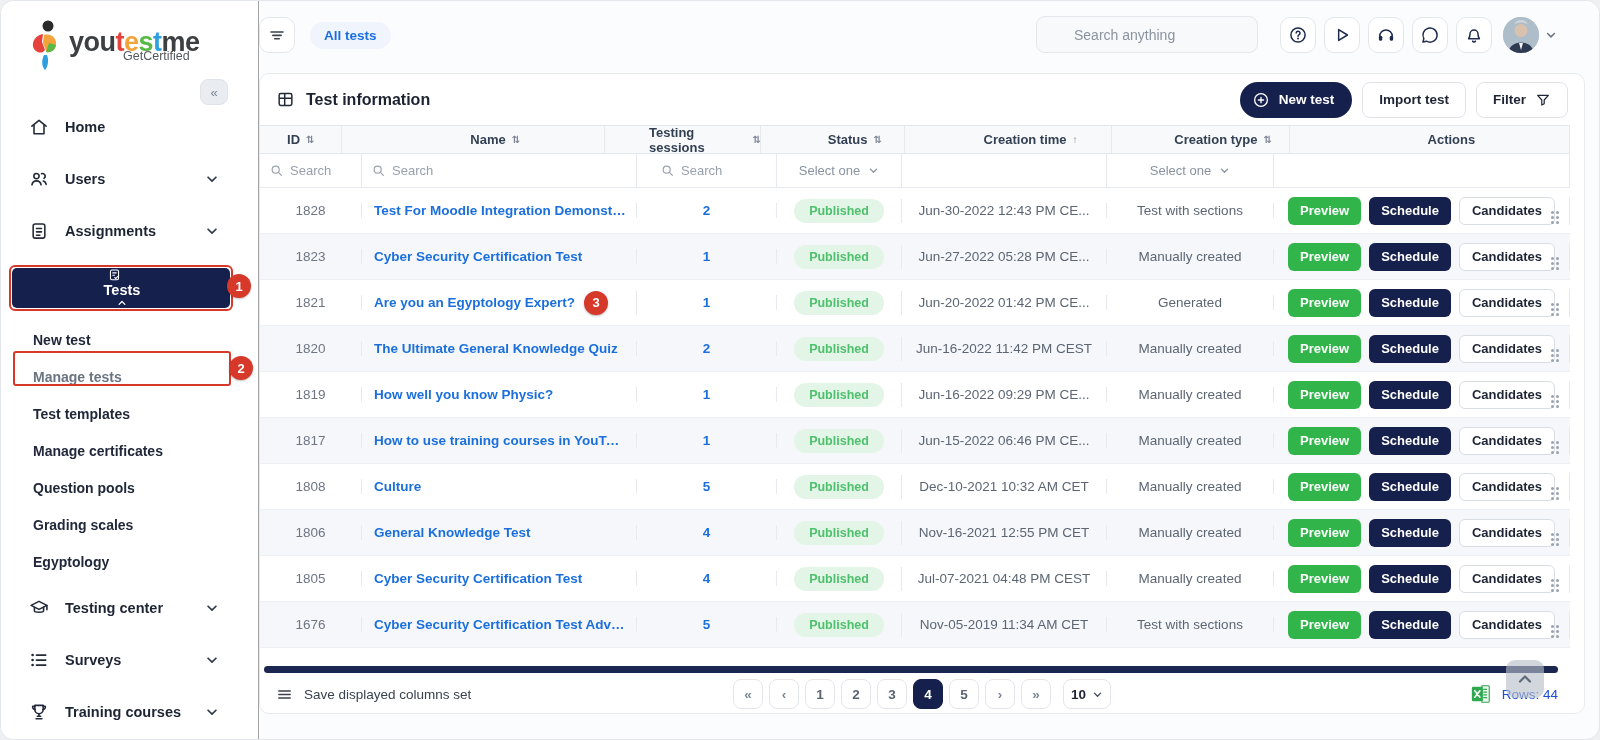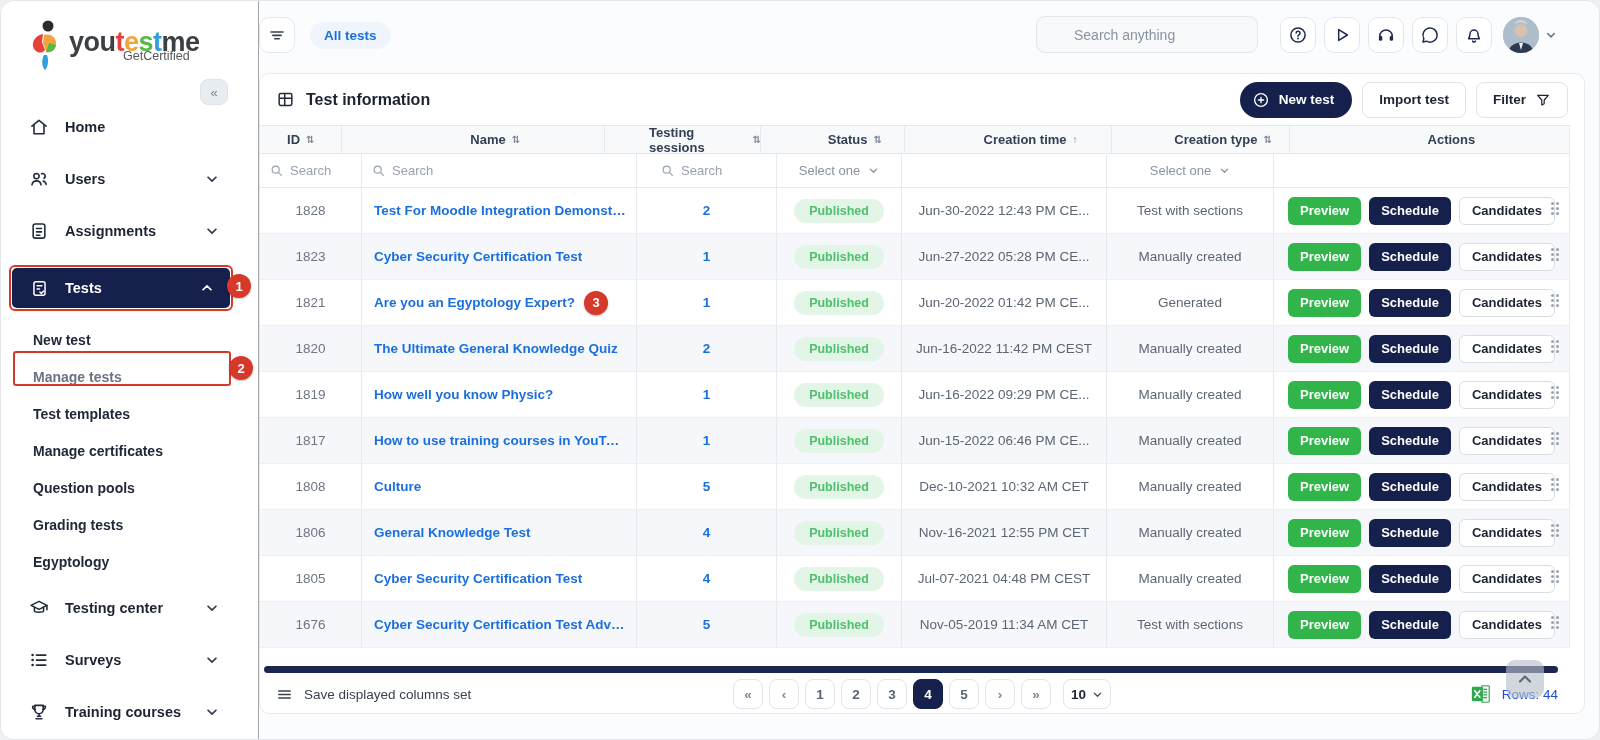--- a/index.html
+++ b/index.html
@@ -13,21 +13,21 @@
   .brand-word { font-size:27px; font-weight:bold; letter-spacing:-0.5px; line-height:1; margin-top:10px; }
   .bw-dark{color:#3d4043;} .bw-red{color:#e6413a;} .bw-amber{color:#f2a33c;} .bw-green{color:#58b947;} .bw-blue{color:#2f9fe0;}
   .brand-tagline { position:absolute; left:122px; top:48px; font-size:12.5px; color:#54585c; }
   .collapse-btn { position:absolute; left:199px; top:78px; width:28px; height:26px; border-radius:8px; background:#e9edf1; border:1px solid #dfe3e8; color:#7b8594; font-size:13px; display:flex; align-items:center; justify-content:center; cursor:pointer; }
   .nav { position:absolute; left:0; top:108px; width:240px; }
   .nav-item { display:flex; align-items:center; height:36px; padding:0 22px 0 28px; margin-bottom:16px; color:#1d2433; font-size:14.5px; font-weight:bold; cursor:pointer; }
   .nav-item .ico { width:20px; height:20px; margin-right:16px; color:#232b3a; flex:none; }
   .nav-item .lbl { flex:1; }
   .nav-item .chev { width:14px; height:14px; color:#343d4d; flex:none; }
   .nav-active-wrap { position:relative; margin:6px 8px 10px 8px; border:2px solid #d6382a; border-radius:6px; padding:1px; }
-  .nav-active { display:flex; align-items:center; height:40px; border-radius:5px; background:#15204c; color:#ffffff; padding:0 16px 0 18px; font-size:14.5px; font-weight:bold; cursor:pointer; }
+  .nav-active { display:flex; align-items:center; height:40px; border-radius:5px; background:#15204c; color:#ffffff; padding:0 16px 0 18px; font-size:14.5px; font-weight:bold; cursor:pointer;flex-direction:column; }
   .nav-active .ico { width:19px; height:19px; margin-right:16px; color:#fff; }
   .nav-active .lbl { flex:1; }
   .nav-active .chev { width:14px; height:14px; color:#fff; }
   .subnav { margin:2px 0 10px 0; }
   .nav-sub { height:37px; display:flex; align-items:center; padding-left:32px; font-size:14px; font-weight:bold; color:#20283a; cursor:pointer; }
   .nav-sub.muted { color:#6a7380; }
   .ann-badge { position:absolute; width:24px; height:24px; border-radius:50%; background:#d6382a; color:#fff; font-size:13px; font-weight:bold; display:flex; align-items:center; justify-content:center; z-index:6; box-shadow:0 1px 2px rgba(0,0,0,.25); }
   .ann-box-2 { position:absolute; left:12px; top:350px; width:218px; height:35px; border:2px solid #d6382a; border-radius:3px; z-index:5; pointer-events:none; }
 
   
@@ -59,21 +59,21 @@
   .th:last-child { border-right:1px solid #e6e9ee; }
   .sort { font-size:10px; color:#7b8494; letter-spacing:-1px; }
   .tfilter { height:34px; background:#fff; border-bottom:1px solid #e6e9ee; }
   .tf { display:flex; align-items:center; border-right:1px solid #e6e9ee; padding:0 10px; }
   .tf .mag { width:13px; height:13px; color:#9aa3ae; margin-right:7px; flex:none; }
   .tf input { border:none; outline:none; font-size:13px; color:#39414f; width:100%; background:transparent; font-family:inherit; }
   .tf input::placeholder { color:#98a1ad; }
   .tf.center { justify-content:center; }
   .sel { display:flex; align-items:center; gap:8px; color:#8a93a0; font-size:13px; cursor:pointer;text-align:right; }
   .sel .chev { width:11px; height:11px; color:#8a93a0; }
-  .drow { height:46px; background:#fff; border-bottom:1px solid #eceff3; }
+  .drow { height:46px; background:#fff; border-bottom:1px solid #eceff3;align-items:center; }
   .drow.alt { background:#f5f7fa; }
   .td { display:flex; align-items:center; justify-content:center; border-right:1px solid #e6e9ee; font-size:13.5px; color:#5c6673; position:relative; }
   .td.name { justify-content:flex-start; padding:0 10px 0 12px; }
   .td .idtxt { color:#6e7684; }
   .link { color:#1b6fdd; font-weight:bold; font-size:13.5px; cursor:pointer; white-space:nowrap; overflow:hidden; text-overflow:ellipsis; }
   .sess { color:#1b6fdd; font-weight:bold; cursor:pointer; }
   .badge { background:#e2f5e7; color:#4fc06d; font-size:12.5px; font-weight:bold; padding:5px 15px; border-radius:13px; }
   .acts { gap:8px; }
   .btn-preview { height:28px; padding:0 12px; border-radius:6px; border:none; background:#31b54a; color:#fff; font-size:13px; font-weight:bold; cursor:pointer; font-family:inherit; }
   .btn-schedule { height:28px; padding:0 12px; border-radius:6px; border:none; background:#15204c; color:#fff; font-size:13px; font-weight:bold; cursor:pointer; font-family:inherit; }
@@ -179,21 +179,21 @@
 
   <div class="nav-sub">
             <span class="sub-label">Manage certificates</span>
           </div>
 
   <div class="nav-sub">
             <span class="sub-label">Question pools</span>
           </div>
 
   <div class="nav-sub">
-            <span class="sub-label">Grading tests</span>
+            <span class="sub-label">Grading scales</span>
           </div>
 
   <div class="nav-sub">
             <span class="sub-label">Egyptology</span>
           </div>
 </div>
 
       <div class="nav-item">
         <svg class="ico" viewBox="0 0 24 24" fill="none" stroke="currentColor" stroke-width="1.9" stroke-linecap="round" stroke-linejoin="round">
             <path d="M12 4 2.5 8.8 12 13.6l9.5-4.8z"></path>

